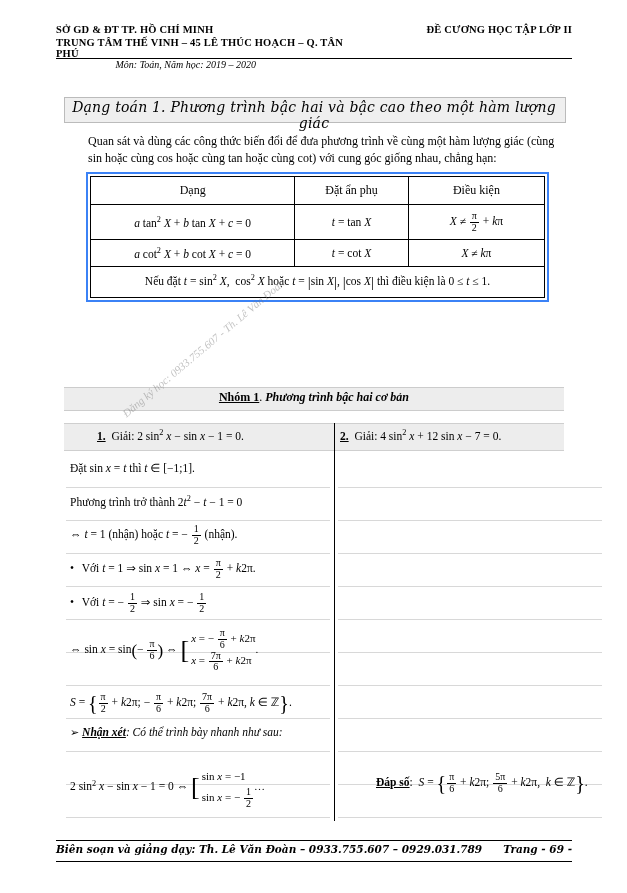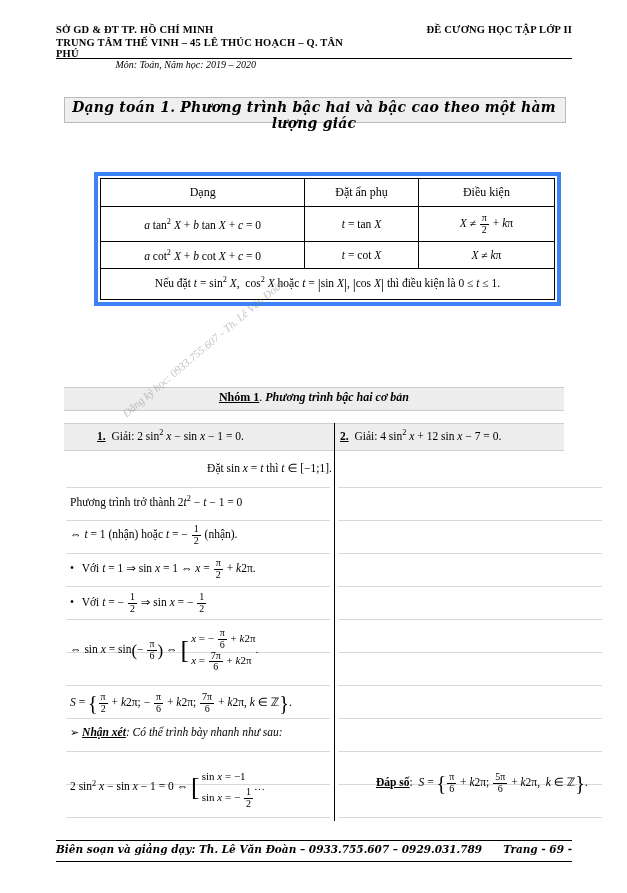--- a/index.html
+++ b/index.html
@@ -62,41 +62,40 @@
     height: 24px;
     background: #efefef;
     border: 1px solid #bbbbbb;
   }
   .banner-text {
     position: absolute;
     left: 64px; top: 99px; width: 500px;
     text-align: center;
     font-size: 14px;
     font-style: italic;
-    font-weight: bold;
+    font-weight: normal;
     font-family: "DejaVu Serif", serif;
     letter-spacing: 0.2px;
   }
 
   
   .intro {
     position: absolute;
     left: 88px; top: 133px; width: 470px;
     font-size: 12px;
     line-height: 1.45;
     text-align: left;
   }
 
   
   .tbl-wrap {
     position: absolute;
     left: 86px; top: 172px; width: 455px;
-    border: 4px solid #3b82f6;
+    border: 2px solid #3b82f6;
     padding: 2px;
-    margin-left: 8px;
   }
   table.formula {
     border-collapse: collapse;
     width: 100%;
     font-size: 11.5px;
   }
   table.formula td, table.formula th {
     border: 1px solid #000;
     padding: 6px 4px;
     text-align: center;
@@ -275,20 +274,21 @@
         <div class="header-r2">Môn: Toán, Năm học: 2019 – 2020</div>
       </div>
     </div>
   </div>
   <div class="header-rule"></div>
 
 
   <div class="banner"></div>
   <div class="banner-text">Dạng toán 1. Phương trình bậc hai và bậc cao theo một hàm lượng giác</div>
 
+  <div class="intro">Quan sát và dùng các công thức biến đổi để đưa phương trình về cùng một hàm lượng giác (cùng sin hoặc cùng cos hoặc cùng tan hoặc cùng cot) với cung góc giống nhau, chẳng hạn:</div>
 
   <div class="tbl-wrap">
     <table class="formula">
       <tbody>
           <tr class="head">
         <td class="c1">Dạng</td>
         <td class="c2">Đặt ẩn phụ</td>
         <td class="c3">Điều kiện</td>
       </tr>
       <tr>
@@ -351,21 +351,21 @@
       <div class="wline"></div>
     <div class="wline"></div>
       <div class="wline"></div>
     <div class="wline"></div>
       <div class="wline"></div>
     <div class="wline"></div>
   </div>
 
   <div class="watermark">Đăng ký học: 0933.755.607 - Th. Lê Văn Đoàn</div>
 
-  <div class="lc" style="top:462px;text-align:right;">
+  <div class="lc" style="top:462px;">
     Đặt sin <span class="it">x</span> = <span class="it">t</span> thì <span class="it">t</span> ∈ [−1;1].
   </div>
 
   <div class="lc" style="top:494px;">
     Phương trình trở thành 2<span class="it">t</span><sup>2</sup> − <span class="it">t</span> − 1 = 0
   </div>
 
   <div class="lc" style="top:524px;">
     ⇔ <span class="it">t</span> = 1 (nhận) hoặc <span class="it">t</span> = − <span class="frac"><span class="num">1</span><span class="den">2</span></span> (nhận).
   </div>

